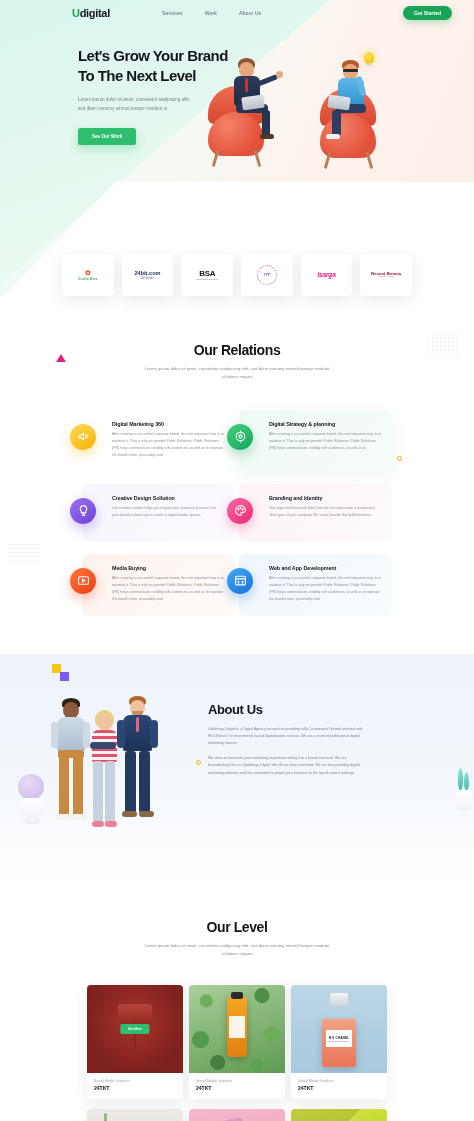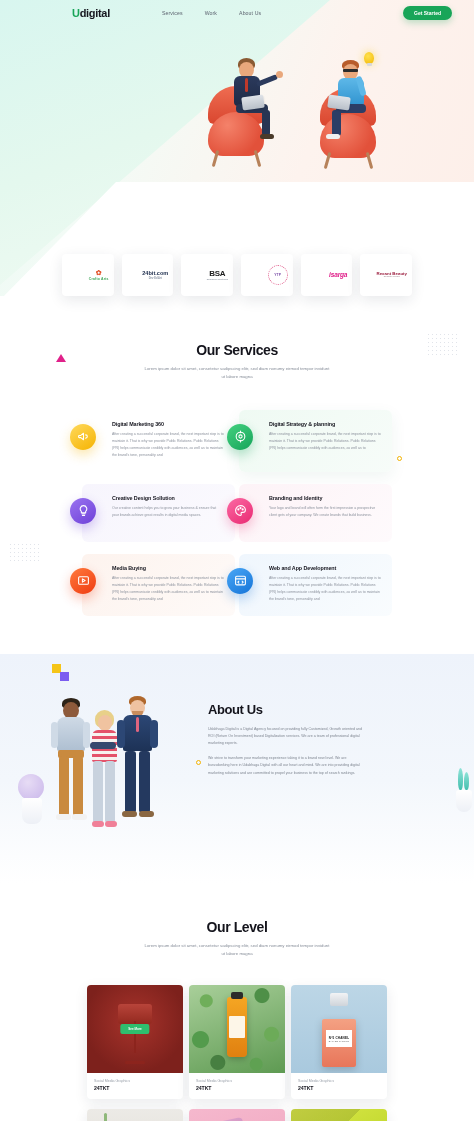--- a/index.html
+++ b/index.html
@@ -135,21 +135,21 @@
   .logos-wrap {
     position: relative; z-index: 6;
     margin-top: -46px;
     padding: 0 62px;
     display: flex; gap: 8px; justify-content: center;
   }
   .logo-card {
     width: 52px; height: 42px;
     background: #fff; border-radius: 4px;
     box-shadow: 0 4px 14px rgba(30,40,60,.10);
-    display: flex; align-items: center; justify-content: flex-end;
+    display: flex; align-items: center; justify-content: center;
     padding: 5px;
   }
   .logo-txt { font-size: 5px; font-weight: 800; text-align: center; line-height: 1.2; }
   .lg1 { color: #e4572e; }
   .lg1 .sub { display:block; font-size:3.4px; font-weight:700; color:#3aa655; letter-spacing:.2px;}
   .lg2 { color: #1b2b4b; font-size: 5.6px; }
   .lg2 .sub { display:block; font-size:2.6px; font-weight:600; color:#8a94a4; }
   .lg3 { color: #1c1c1c; font-size: 8px; letter-spacing: -.3px; }
   .lg3 .sub { display:block; font-size:2.3px; font-weight:600; color:#9aa0aa; letter-spacing:0; }
   .lg4-ring {
@@ -360,20 +360,27 @@
       </div>
       <div class="nav-links">
         <a class="nav-link" href="#">Services</a>
         <a class="nav-link" href="#">Work</a>
         <a class="nav-link" href="#">About Us</a>
       </div>
       <div class="nav-spacer"></div>
       <button class="btn-get-started">Get Started</button>
     </nav>
 
+    <div class="hero-inner">
+      <div class="hero-copy">
+        <h1 class="hero-title">Let's Grow Your Brand To The Next Level</h1>
+        <p class="hero-sub">Lorem ipsum dolor sit amet, consetetur sadipscing elitr, sed diam nonumy eirmod tempor invidunt ut</p>
+        <button class="btn-see-work">See Our Work</button>
+      </div>
+    </div>
 
     <div class="hero-art">
 
       <div class="chair" style="left:6px; top:56px;">
         <div class="back" style="left:0; top:0;"></div>
         <div class="seat" style="left:0; top:26px;"></div>
         <div class="leg" style="left:6px; top:64px; transform:rotate(16deg);"></div>
         <div class="leg" style="left:48px; top:64px; transform:rotate(-16deg);"></div>
       </div>
       <div class="person" style="left:24px; top:28px; width:70px; height:96px;">
@@ -540,21 +547,21 @@
         <i></i>
         <i></i>
         <i></i>
         <i></i>
         <i></i>
         <i></i>
     </div>
     <div class="deco ring-y" style="right:72px; top:160px;"></div>
 
     <div class="section-head">
-      <h2 class="section-title">Our Services</h2>
+      <h2 class="section-title">Our Relations</h2>
       <p class="section-sub">Lorem ipsum dolor sit amet, consetetur sadipscing elitr, sed diam nonumy eirmod tempor invidunt ut labore magna</p>
     </div>
 
     <div class="svc-grid">
 
       <div class="svc-card bg-none">
         <div class="svc-icon c-yellow">
           <svg viewBox="0 0 24 24" fill="none" stroke="currentColor" stroke-width="2" stroke-linecap="round" stroke-linejoin="round">
             <path d="M3 11v2a1 1 0 0 0 1 1h3l5 4V6L7 10H4a1 1 0 0 0-1 1z"></path>
               <path d="M16 9a3 3 0 0 1 0 6"></path>

